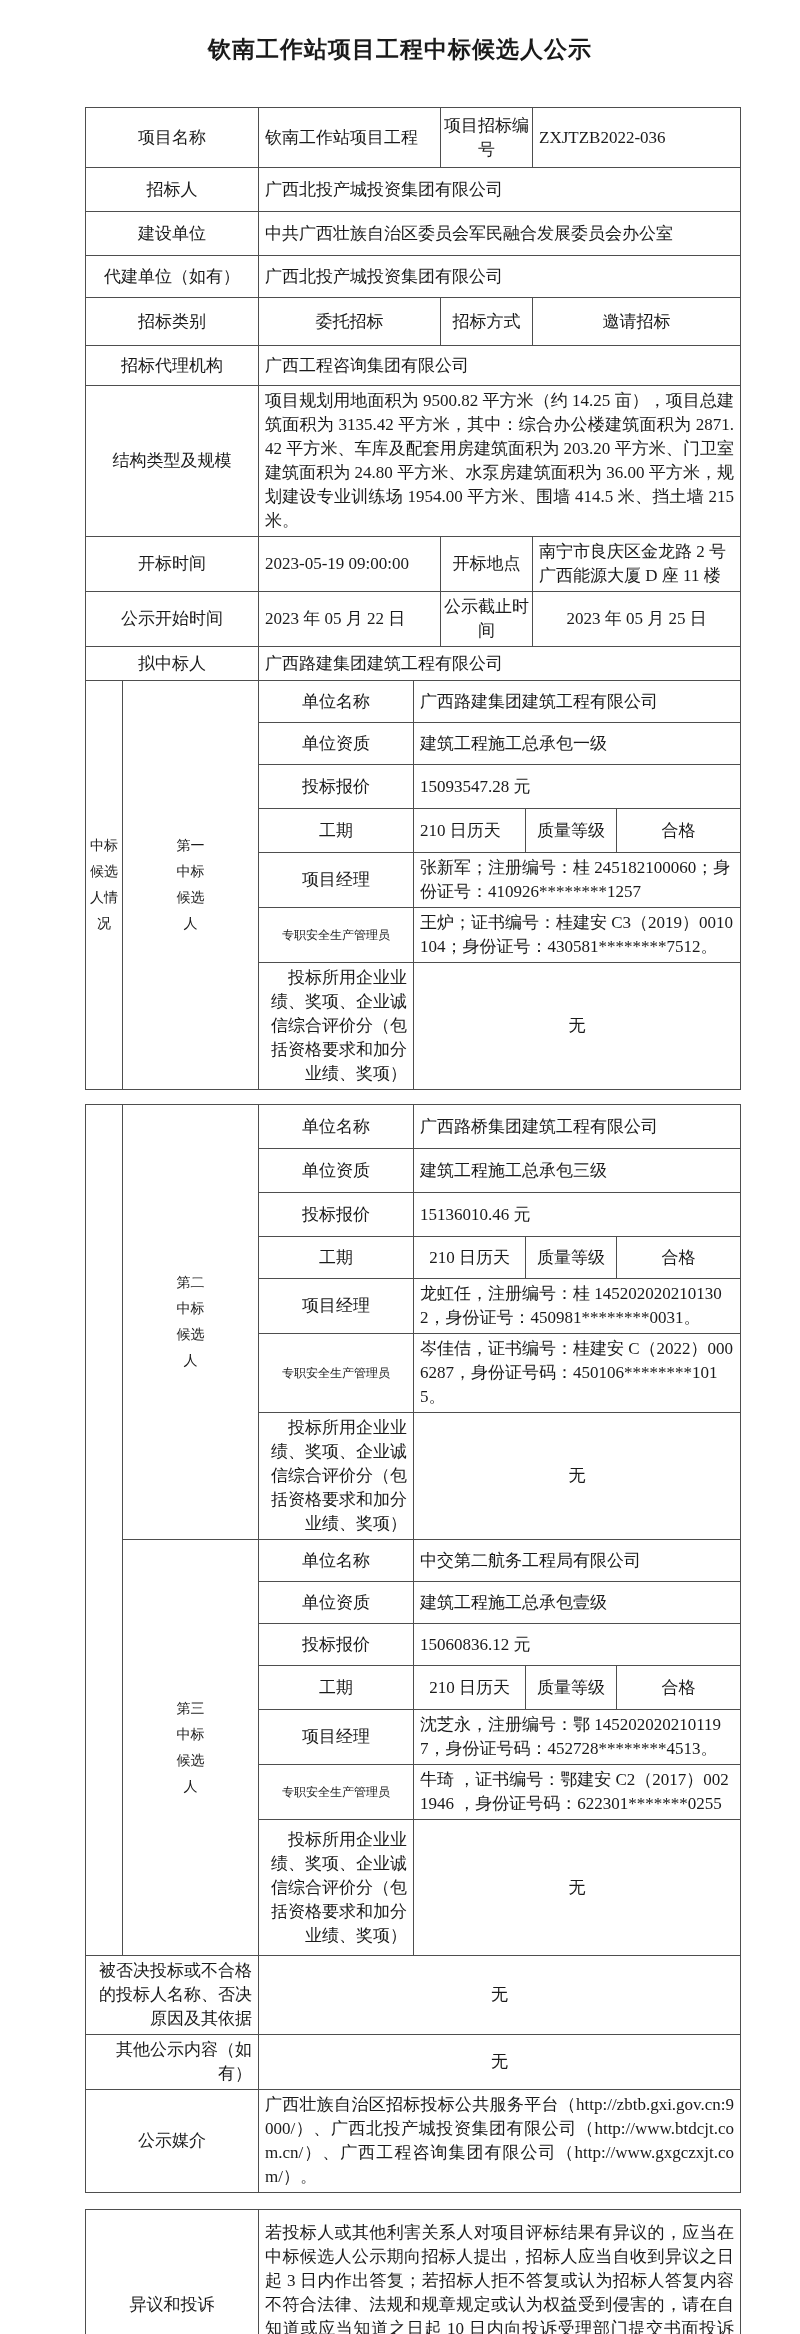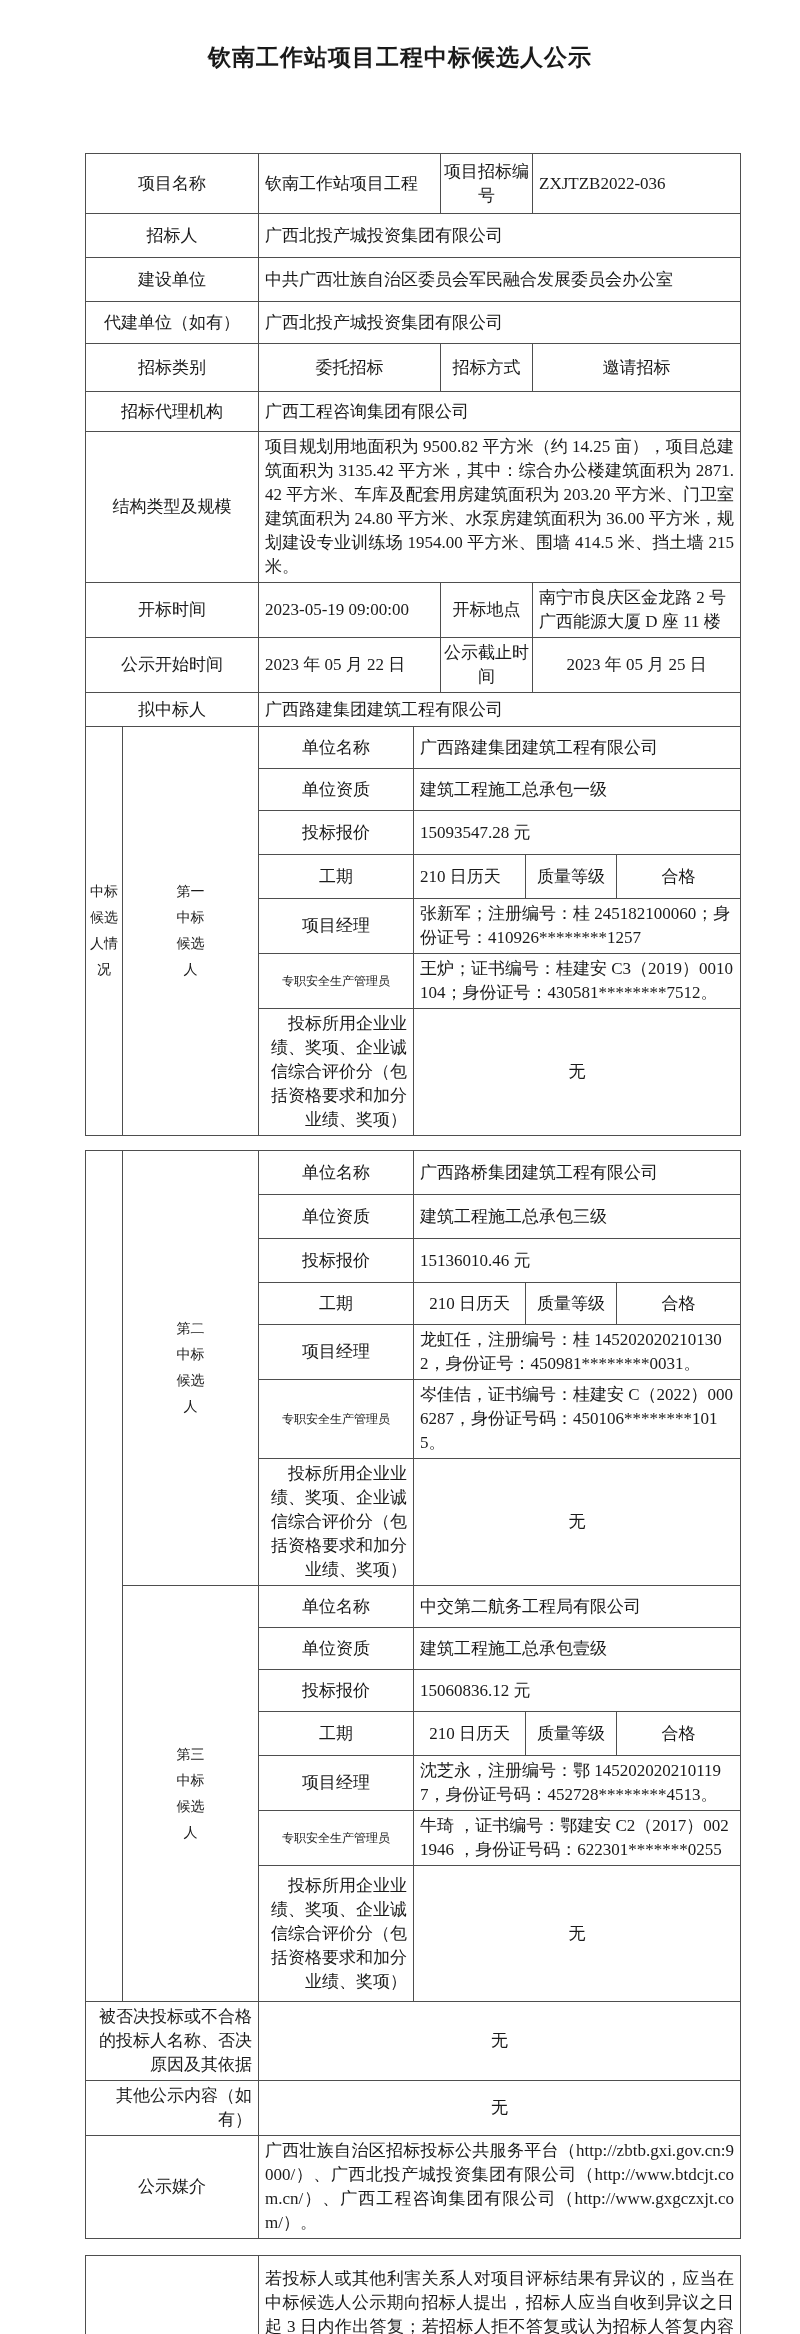--- a/index.html
+++ b/index.html
@@ -2,26 +2,26 @@
 <html lang="zh"><head>
 <meta charset="utf-8">
 <style>
   html,body{margin:0;padding:0;}
   body{
     width:800px;height:2334px;overflow:hidden;background:#ffffff;
     font-family:"Liberation Serif","DejaVu Serif",serif;color:#1a1a1a;
     padding-top:34px;box-sizing:border-box;
   }
   h1.title{
-    margin:8px;text-align:center;font-size:23px;font-weight:bold;letter-spacing:1px;
+    margin:0;text-align:center;font-size:23px;font-weight:bold;letter-spacing:1px;
   }
   table.doc{
     border-collapse:collapse;table-layout:fixed;width:655px;margin-left:85px;
   }
-  table.t1{margin-top:80px;padding-left:12px;}
+  table.t1{margin-top:42px;padding-left:12px;}
   table.t2{margin-top:14px;}
   table.t3{margin-top:16px;}
   td{
     border:1px solid #4e4e4e;font-size:17px;line-height:24px;
     padding:3px 6px;vertical-align:middle;word-break:break-all;
   }
   td.lab{text-align:center;}
   td.lab-left{text-align:right;}
   td.val{text-align:left;}
   td.ctr{text-align:center;}

